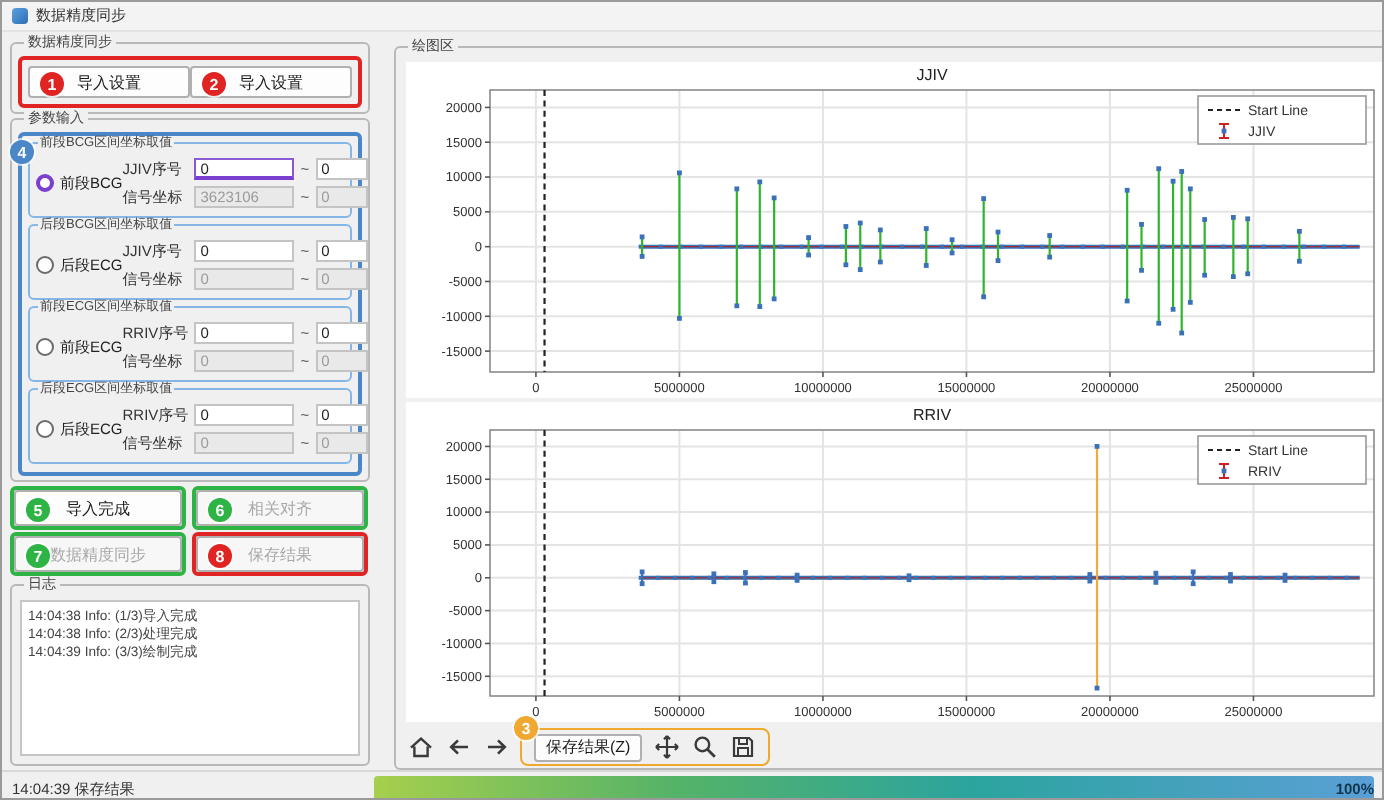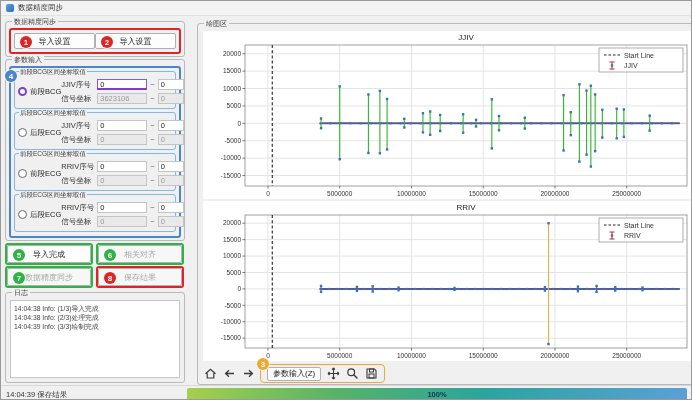--- a/index.html
+++ b/index.html
@@ -91,21 +91,21 @@
     border:1.5px solid #f0a830; border-radius:4px; padding:1px 6px; height:19px; }
   .range-btn { height:14px; padding:0 5px; font-size:8px; }
   .tb-group .badge { left:-4px; top:-7px; }
   
   .statusbar { position:absolute; left:0; top:384px; width:692px; height:16px;
     background:#f0f0f0; border-top:1px solid #d8d8d8; }
   .status-text { position:absolute; left:5px; top:4px; font-size:7.5px; color:#333; }
   .progress { position:absolute; left:186px; top:2px; width:500px; height:12px;
     border-radius:2px;
     background:linear-gradient(90deg,#a6cf4d 0%,#55b368 30%,#2ba49f 60%,#5b9fd6 100%);
-    display:flex; align-items:center; justify-content:center;
+    display:flex; align-items:center; justify-content:flex-end;
     font-size:7.5px; color:#11384e; font-weight:bold; }
 </style>
 </head>
 <body>
 
 <div class="titlebar">
   <span class="appicon"></span>
   <span class="title-text">数据精度同步</span>
 </div>
 
@@ -587,21 +587,21 @@
         </svg>
     </span>
     <span class="tb-icon">
       <svg width="13" height="13" viewBox="0 0 13 13">
           <path d="M2 6.5 H10 M7 3.2 L10.4 6.5 L7 9.8" fill="none" stroke="#3a3a3a" stroke-width="1.3"></path>
         </svg>
     </span>
     <div class="tb-group">
       <span class="badge orange">3</span>
       <button class="btn range-btn">
-        <span>参数输入(Z)</span>
+        <span>保存结果(Z)</span>
       </button>
       <span class="tb-icon">
         <svg width="13" height="13" viewBox="0 0 13 13">
             <path d="M6.5 1 V12 M1 6.5 H12 M6.5 1 L5 2.6 M6.5 1 L8 2.6 M6.5 12 L5 10.4 M6.5 12 L8 10.4 M1 6.5 L2.6 5 M1 6.5 L2.6 8 M12 6.5 L10.4 5 M12 6.5 L10.4 8" fill="none" stroke="#3a3a3a" stroke-width="1.1"></path>
           </svg>
       </span>
       <span class="tb-icon">
         <svg width="13" height="13" viewBox="0 0 13 13">
             <circle cx="5.2" cy="5.2" r="3.4" fill="none" stroke="#3a3a3a" stroke-width="1.2"></circle>
             <path d="M7.8 7.8 L11.4 11.4" stroke="#3a3a3a" stroke-width="1.4"></path>

